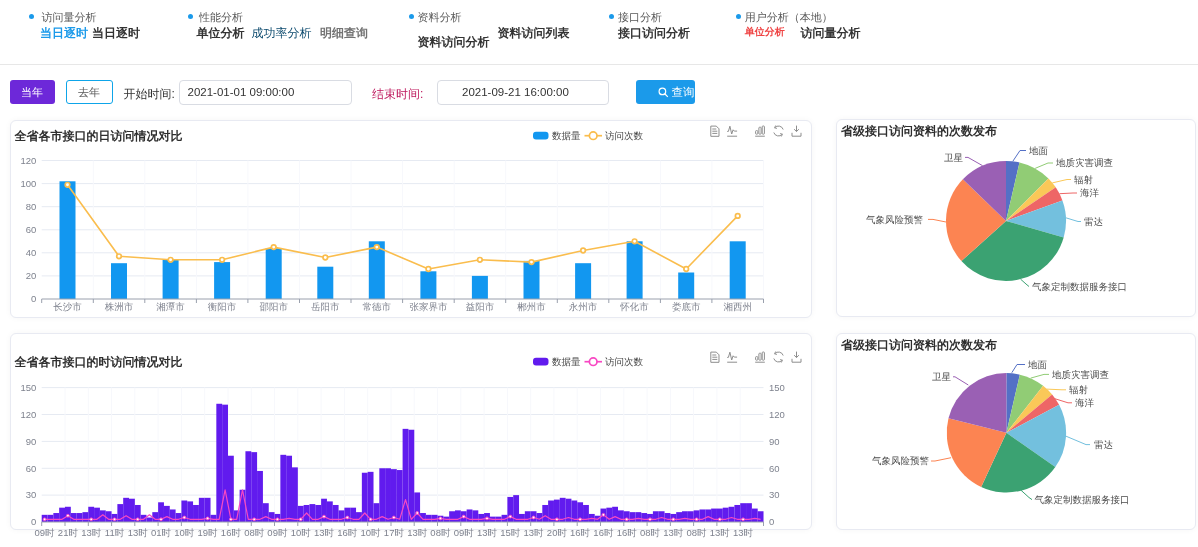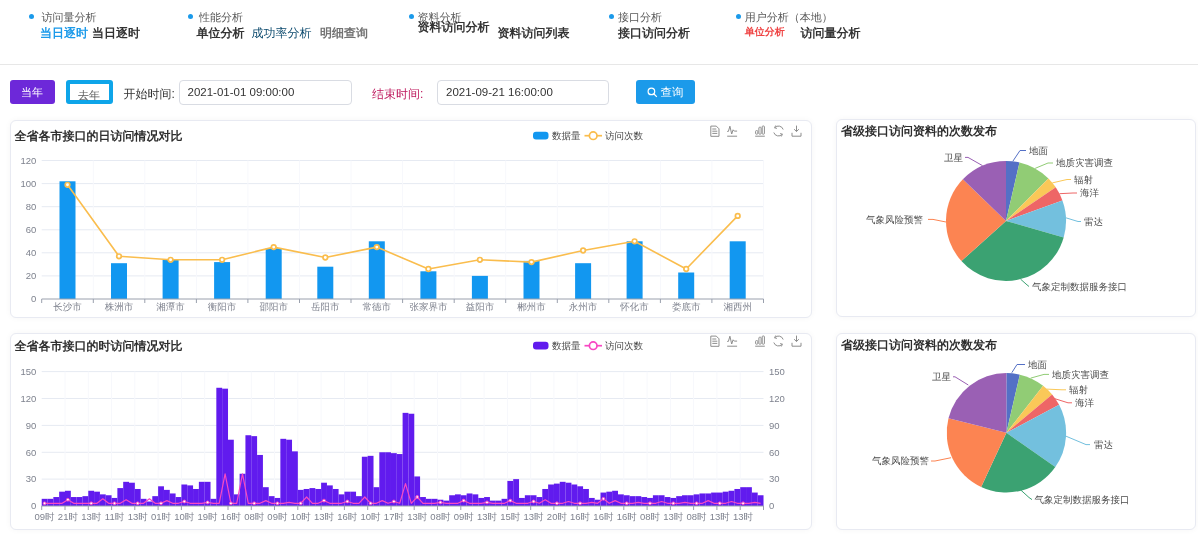--- a/index.html
+++ b/index.html
@@ -14,33 +14,33 @@
 <div class="abs" style="left:41.4px;top:10px;font-size:11px;color:#595959;white-space:nowrap">访问量分析</div>
 <div class="abs" style="left:199.1px;top:10px;font-size:11px;color:#595959;white-space:nowrap">性能分析</div>
 <div class="abs" style="left:417.5px;top:10px;font-size:11px;color:#595959;white-space:nowrap">资料分析</div>
 <div class="abs" style="left:617.9px;top:10px;font-size:11px;color:#595959;white-space:nowrap">接口分析</div>
 <div class="abs" style="left:744.8px;top:10px;font-size:11px;color:#595959;white-space:nowrap">用户分析（本地）</div>
 <div class="abs" style="left:40px;top:24.5px;font-size:12px;font-weight:bold;color:#1b9aea;white-space:nowrap">当日逐时</div>
 <div class="abs" style="left:92px;top:24.5px;font-size:12px;font-weight:bold;color:#333;white-space:nowrap">当日逐时</div>
 <div class="abs" style="left:196.6px;top:24.5px;font-size:12px;font-weight:bold;color:#333;white-space:nowrap">单位分析</div>
 <div class="abs" style="left:251.5px;top:24.5px;font-size:12px;font-weight:normal;color:#0c4a6e;white-space:nowrap">成功率分析</div>
 <div class="abs" style="left:320px;top:24.5px;font-size:12px;font-weight:bold;color:#737373;white-space:nowrap">明细查询</div>
-<div class="abs" style="left:417.5px;top:19px;font-size:12px;font-weight:bold;color:#333;white-space:nowrap">资料访问分析</div>
+<div class="abs" style="left:417.5px;top:34px;font-size:12px;font-weight:bold;color:#333;white-space:nowrap">资料访问分析</div>
 <div class="abs" style="left:497.5px;top:24.5px;font-size:12px;font-weight:bold;color:#333;white-space:nowrap">资料访问列表</div>
 <div class="abs" style="left:617.9px;top:24.5px;font-size:12px;font-weight:bold;color:#333;white-space:nowrap">接口访问分析</div>
 <div class="abs" style="left:744.8px;top:24.5px;font-size:10px;font-weight:bold;color:#ef4444;white-space:nowrap">单位分析</div>
 <div class="abs" style="left:800.6px;top:24.5px;font-size:12px;font-weight:bold;color:#333;white-space:nowrap">访问量分析</div>
 <div class="abs" style="left:0;top:64px;width:1198px;height:1px;background:#e7e7e7"></div>
 <div class="abs" style="left:9.5px;top:80px;width:45px;height:24px;background:#6d28d9;border-radius:3px;color:#fff;font-size:11px;text-align:center;line-height:24px">当年</div>
-<div class="abs" style="left:65.5px;top:80px;width:47px;height:24px;background:#fff;border:4px solid #0ea5e9;border-radius:3px;color:#5a5a5a;font-size:11px;text-align:center;line-height:22px">去年</div>
+<div class="abs" style="left:65.5px;top:80px;width:47px;height:24px;background:#fff;border:1px solid #0ea5e9;border-radius:3px;color:#5a5a5a;font-size:11px;text-align:center;line-height:22px">去年</div>
 <div class="abs" style="left:123.5px;top:86px;font-size:12px;color:#333">开始时间:</div>
 <div class="abs" style="left:178.5px;top:79.5px;width:173px;height:25px;border:1px solid #d9dce3;border-radius:4px;font-size:11.5px;color:#333;line-height:23px;padding-left:8px">2021-01-01 09:00:00</div>
 <div class="abs" style="left:372px;top:86px;font-size:12px;color:#be185d">结束时间:</div>
-<div class="abs" style="left:437px;top:79.5px;width:171.5px;height:25px;border:1px solid #d9dce3;border-radius:4px;font-size:11.5px;color:#333;line-height:23px;padding-left:8px">2021-09-21 16:00:00</div>
-<div class="abs" style="left:635.5px;top:80px;width:59px;height:24px;background:#1b9aea;border-radius:3px;color:#fff;font-size:11.5px;text-align:center;line-height:24px"><svg width="11" height="11" viewBox="0 0 11 11" style="vertical-align:-1.5px;margin-right:3px">
+<div class="abs" style="left:437px;top:79.5px;width:171.5px;height:25px;border:1px solid #d9dce3;border-radius:4px;font-size:11.5px;color:#333;line-height:23px;padding-left:24px">2021-09-21 16:00:00</div>
+<div class="abs" style="left:635.5px;top:80px;width:59px;height:24px;background:#1b9aea;border-radius:3px;color:#fff;font-size:11.5px;text-align:right;line-height:24px"><svg width="11" height="11" viewBox="0 0 11 11" style="vertical-align:-1.5px;margin-right:3px">
       <circle cx="4.4" cy="4.4" r="3.3" fill="none" stroke="#fff" stroke-width="1.2"></circle>
       <line x1="7" y1="7" x2="9.8" y2="9.8" stroke="#fff" stroke-width="1.2"></line>
     </svg>查询</div>
 <div class="card" style="left:10px;top:120px;width:802px;height:198px"></div>
 <div class="card" style="left:836px;top:119px;width:360px;height:198px"></div>
 <div class="card" style="left:10px;top:333px;width:802px;height:197px"></div>
 <div class="card" style="left:836px;top:333px;width:360px;height:197px"></div>
 <div class="abs" style="left:10px;top:120px;width:916px;height:198px">
 <div class="ctitle" style="left:4.5px;top:8px">全省各市接口的日访问情况对比</div>
 <div class="abs" style="left:523px;top:6.5px"><svg width="300" height="18" viewBox="0 0 300 18">
@@ -190,21 +190,21 @@
       <polyline points="229.9,98.8 242.0,102.5 245.0,102.5" fill="none" stroke="#73c0de" stroke-width="1"></polyline>
       <text x="248" y="105.8" font-size="9.5" fill="#4c4c4c" text-anchor="start">雷达</text>
       <polyline points="184.5,160.1 190.0,165.0 193.0,167.5" fill="none" stroke="#3ba272" stroke-width="1"></polyline>
       <text x="196" y="171.3" font-size="9.5" fill="#4c4c4c" text-anchor="start">气象定制数据服务接口</text>
       <polyline points="110.0,103.0 97.0,100.4 92.0,100.4" fill="none" stroke="#fc8452" stroke-width="1"></polyline>
       <text x="87" y="103.7" font-size="9.5" fill="#4c4c4c" text-anchor="end">气象风险预警</text>
       <polyline points="146.6,46.7 132.0,38.4 129.0,38.4" fill="none" stroke="#9a60b4" stroke-width="1"></polyline>
       <text x="127" y="41.7" font-size="9.5" fill="#4c4c4c" text-anchor="end">卫星</text>
     </svg>
 </div>
-<div class="abs" style="left:10px;top:330px;width:656px;height:197px">
+<div class="abs" style="left:10px;top:346px;width:656px;height:197px">
 <div class="ctitle" style="left:4.5px;top:8px">全省各市接口的时访问情况对比</div>
 <div class="abs" style="left:523px;top:6.5px"><svg width="300" height="18" viewBox="0 0 300 18">
         <rect x="0" y="4.8" width="15.5" height="7.8" rx="3" fill="#611bee"></rect>
         <text x="19" y="12.2" font-size="9.5" fill="#3f3f3f">数据量</text>
         <line x1="51.5" y1="8.7" x2="69" y2="8.7" stroke="#f848c3" stroke-width="1.7"></line>
         <circle cx="60.2" cy="8.7" r="3.8" fill="#fff" stroke="#f848c3" stroke-width="1.7"></circle>
         <text x="72" y="12.2" font-size="9.5" fill="#3f3f3f">访问次数</text>
       </svg></div>
 <svg width="802" height="24" viewBox="0 0 802 24" style="position:absolute;left:0;top:0">
       <g transform="translate(700.3,5.6)">

